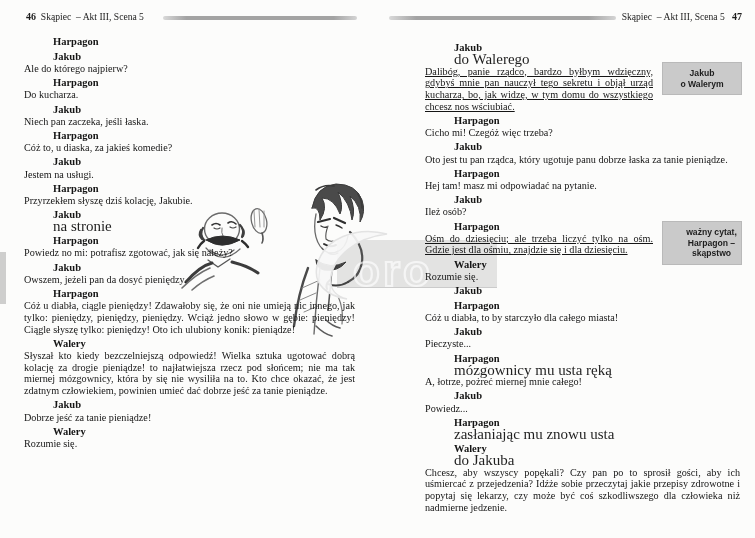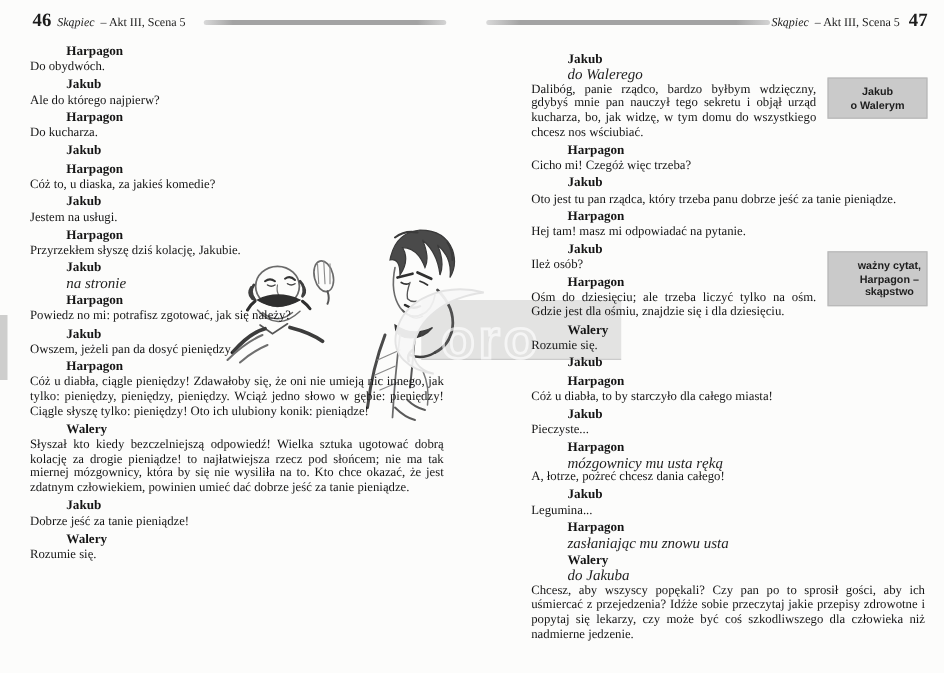--- a/index.html
+++ b/index.html
@@ -3,48 +3,48 @@
 <meta charset="utf-8">
 <style>
   html,body{margin:0;padding:0;}
   body{
     width:755px;height:538px;position:relative;overflow:hidden;
     background:#fcfcfb;color:#151515;
     font-family:"Liberation Serif","DejaVu Serif",serif;
   }
   
   .running-head{position:absolute;top:11px;font-size:9.6px;line-height:12px;color:#1c1c1c;white-space:nowrap;}
-  .running-head .pnum{font-weight:bold;font-size:15px;}
-  .running-head .book{font-style:italic;}
+  .running-head .pnum{font-weight:bold;font-size:10px;}
+  .running-head .book{}
   .head-left{left:26px;}
   .head-right{right:13px;text-align:right;}
   .head-rule{position:absolute;top:16px;height:4px;border-radius:2px;
     background:linear-gradient(90deg,#d9d9d9,#a3a3a3 12%,#a3a3a3 88%,#d4d4d4);}
   .rule-left{left:163px;width:194px;}
   .rule-right{left:389px;width:227px;}
   
   .page-col{position:absolute;z-index:3;}
   .page-col.left{left:24px;top:36px;width:331px;}
   .page-col.right{left:425px;top:42px;width:315px;}
   .block{margin:0 0 2.5px 0;}
   .speaker{font-weight:bold;font-size:10.5px;line-height:12.2px;padding-left:29px;}
-  .dir{font-style:italic;font-size:12px;line-height:11.4px;padding-left:29px;color:#1f1f1f;}
+  .dir{font-size:15px;line-height:11.4px;padding-left:29px;color:#1f1f1f;}
   .line{font-size:10.2px;line-height:11.7px;text-align:justify;}
-  .block.narrow .line{width:228px;}
+  .block.narrow .line{width:228px;text-decoration:underline;}
   
   .margin-note{
     position:absolute;z-index:4;left:662px;width:80px;
     background:#cacaca;border:1px solid #b9b9b9;
     font-family:"Liberation Sans","DejaVu Sans",sans-serif;
     font-weight:bold;font-size:8.6px;line-height:10.6px;
     text-align:center;color:#1d1d1d;white-space:pre-line;padding:5px 1px;
     box-sizing:border-box;
   }
   .note-1{top:62px;}
-  .note-2{top:201px;padding-left:20px;}
+  .note-2{top:221px;padding-left:20px;}
   
   .wm-box{position:absolute;z-index:1;left:337px;top:240px;width:160px;height:47px;
     background:rgba(105,105,105,0.17);border-bottom:1px solid rgba(0,0,0,0.10);}
   .wm-svg{position:absolute;z-index:2;left:295px;top:222px;pointer-events:none;}
   .wm-edge{position:absolute;z-index:1;left:0;top:252px;width:6px;height:52px;background:rgba(120,120,120,0.35);}
   
   .sketch{position:absolute;z-index:0;left:170px;top:176px;pointer-events:none;}
 </style>
 </head>
 <body>
@@ -112,32 +112,32 @@
 <div class="head-rule rule-right"></div>
 <div class="running-head head-right">
   <span class="book">Skąpiec</span>&nbsp;
   <span class="sect">– Akt III, Scena 5</span>&nbsp;&nbsp;
   <span class="pnum">47</span>
 </div>
 
 <div class="page-col left" id="col-left">
     <div class="block">
       <div class="speaker">Harpagon</div>
-      <div class="line">Do obydwóch.</div>
     </div>
     <div class="block">
       <div class="speaker">Jakub</div>
       <div class="line">Ale do którego najpierw?</div>
     </div>
     <div class="block">
       <div class="speaker">Harpagon</div>
       <div class="line">Do kucharza.</div>
     </div>
     <div class="block">
       <div class="speaker">Jakub</div>
+      <div class="line">Niech pan zaczeka, jeśli łaska.</div>
     </div>
     <div class="block">
       <div class="speaker">Harpagon</div>
       <div class="line">Cóż to, u diaska, za jakieś komedie?</div>
     </div>
     <div class="block">
       <div class="speaker">Jakub</div>
       <div class="line">Jestem na usługi.</div>
     </div>
     <div class="block">
@@ -178,21 +178,21 @@
       <div class="speaker">Jakub</div>
       <div class="dir">do Walerego</div>
       <div class="line">Dalibóg, panie rządco, bardzo byłbym wdzięczny, gdybyś mnie pan nauczył tego sekretu i objął urząd kucharza, bo, jak widzę, w tym domu do wszystkiego chcesz nos wściubiać.</div>
     </div>
     <div class="block">
       <div class="speaker">Harpagon</div>
       <div class="line">Cicho mi! Czegóż więc trzeba?</div>
     </div>
     <div class="block">
       <div class="speaker">Jakub</div>
-      <div class="line">Oto jest tu pan rządca, który trzeba panu dobrze jeść za tanie pieniądze.</div>
+      <div class="line">Oto jest tu pan rządca, który ugotuje panu dobrze łaska za tanie pieniądze.</div>
     </div>
     <div class="block">
       <div class="speaker">Harpagon</div>
       <div class="line">Hej tam! masz mi odpowiadać na pytanie.</div>
     </div>
     <div class="block">
       <div class="speaker">Jakub</div>
       <div class="line">Ileż osób?</div>
     </div>
     <div class="block narrow">
@@ -210,25 +210,25 @@
       <div class="speaker">Harpagon</div>
       <div class="line">Cóż u diabła, to by starczyło dla całego miasta!</div>
     </div>
     <div class="block">
       <div class="speaker">Jakub</div>
       <div class="line">Pieczyste...</div>
     </div>
     <div class="block">
       <div class="speaker">Harpagon</div>
       <div class="dir">mózgownicy mu usta ręką</div>
-      <div class="line">A, łotrze, pożreć chcesz dania całego!</div>
-    </div>
-    <div class="block">
-      <div class="speaker">Jakub</div>
-      <div class="line">Legumina...</div>
+      <div class="line">A, łotrze, pożreć miernej mnie całego!</div>
+    </div>
+    <div class="block">
+      <div class="speaker">Jakub</div>
+      <div class="line">Powiedz...</div>
     </div>
     <div class="block">
       <div class="speaker">Harpagon</div>
       <div class="dir">zasłaniając mu znowu usta</div>
     </div>
     <div class="block">
       <div class="speaker">Walery</div>
       <div class="dir">do Jakuba</div>
       <div class="line">Chcesz, aby wszyscy popękali? Czy pan po to sprosił gości, aby ich uśmiercać z przejedzenia? Idźże sobie przeczytaj jakie przepisy zdrowotne i popytaj się lekarzy, czy może być coś szkodliwszego dla człowieka niż nadmierne jedzenie.</div>
     </div>

